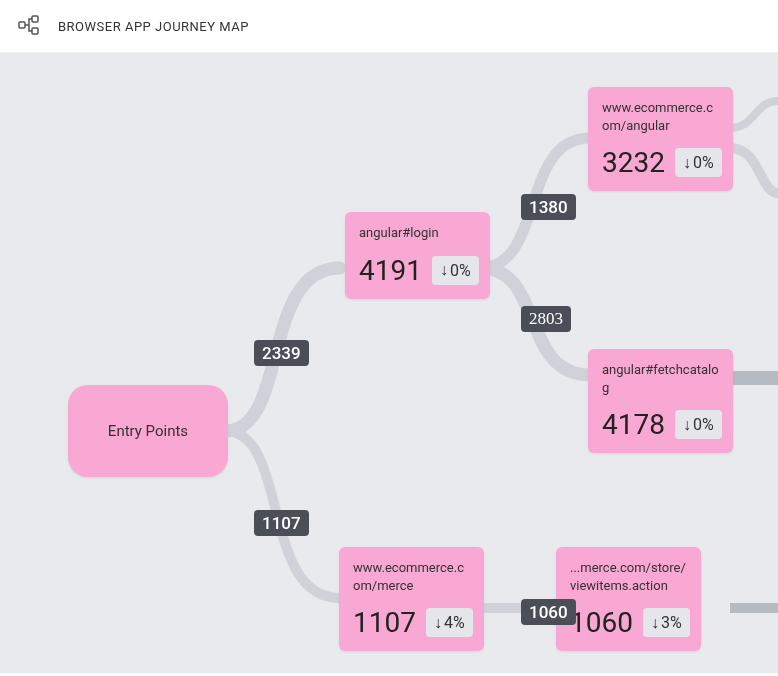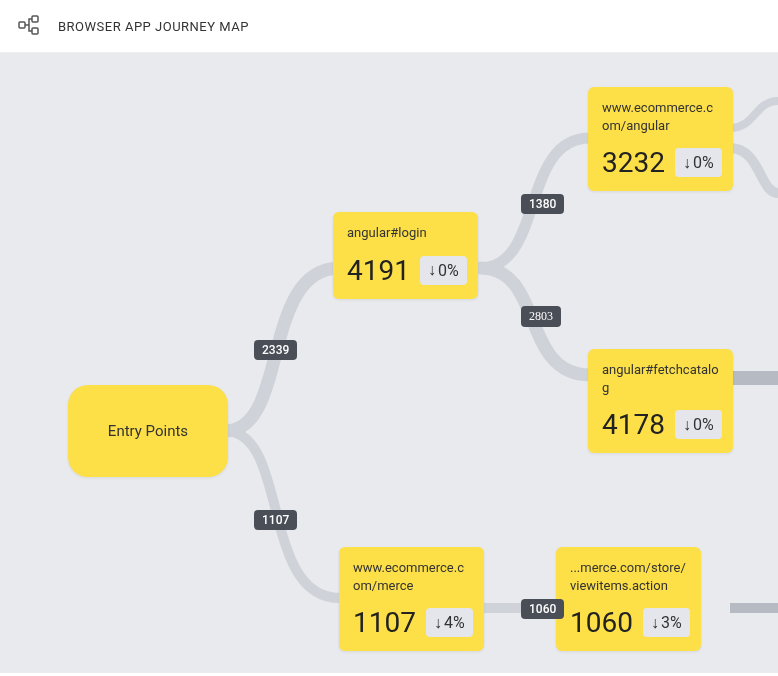--- a/index.html
+++ b/index.html
@@ -39,21 +39,21 @@
     }
     .svg-layer {
       position: absolute;
       top: 0;
       left: 0;
       width: 778px;
       height: 620px;
     }
     .node {
       position: absolute;
-      background: #fde047;
+      background: #f9a8d4;
       border-radius: 6px;
       padding: 12px 14px;
       box-shadow: 0 1px 3px rgba(0,0,0,0.08);
     }
     .node-entry {
       width: 160px;
       height: 92px;
       display: flex;
       align-items: center;
       justify-content: center;
@@ -88,21 +88,21 @@
       font-size: 16px;
       color: #333;
       display: inline-flex;
       align-items: center;
       gap: 2px;
     }
     .edge-label {
       position: absolute;
       background: #4a4e57;
       color: #fff;
-      font-size: 12px;
+      font-size: 17px;
       padding: 3px 8px;
       border-radius: 4px;
       font-weight: 500;
     }
     .arrow-down {
       display: inline-block;
       font-size: 16px;
       line-height: 1;
     }
   </style>
@@ -139,21 +139,21 @@
 
     <path d="M 730 325 L 778 325" stroke="#b6bac2" stroke-width="14" fill="none" stroke-linecap="butt"></path>
 
     <path d="M 730 555 L 778 555" stroke="#b6bac2" stroke-width="10" fill="none" stroke-linecap="butt"></path>
   </svg>
 
   <div class="node node-entry" style="left:68px; top:332px;">
     <span>Entry Points</span>
   </div>
 
-  <div class="node node-step" style="left:333px; top:159px;">
+  <div class="node node-step" style="left:345px; top:159px;">
     <div class="node-label">angular#login</div>
     <div class="node-metrics">
       <span class="node-count">4191</span>
       <span class="node-badge">
         <span class="arrow-down">↓</span>
           <span>0%</span>
       </span>
     </div>
   </div>
 

